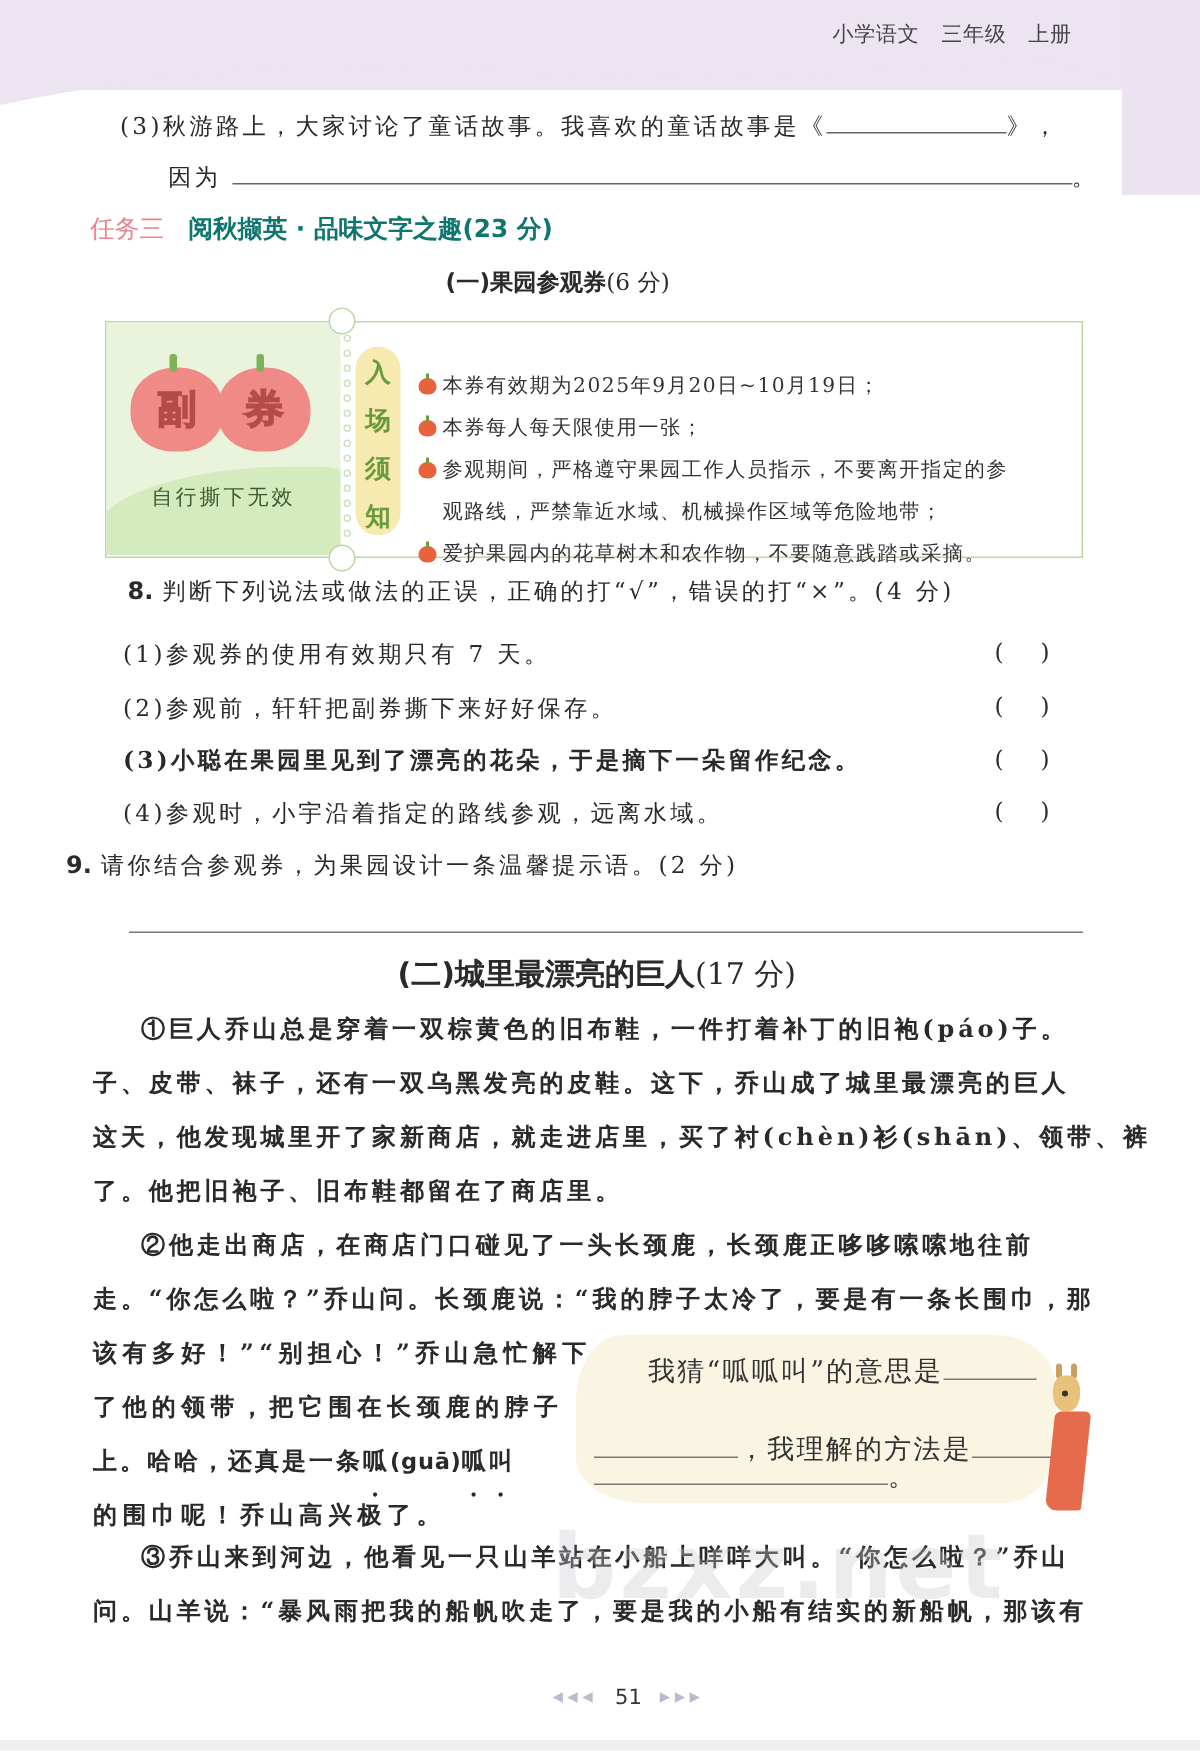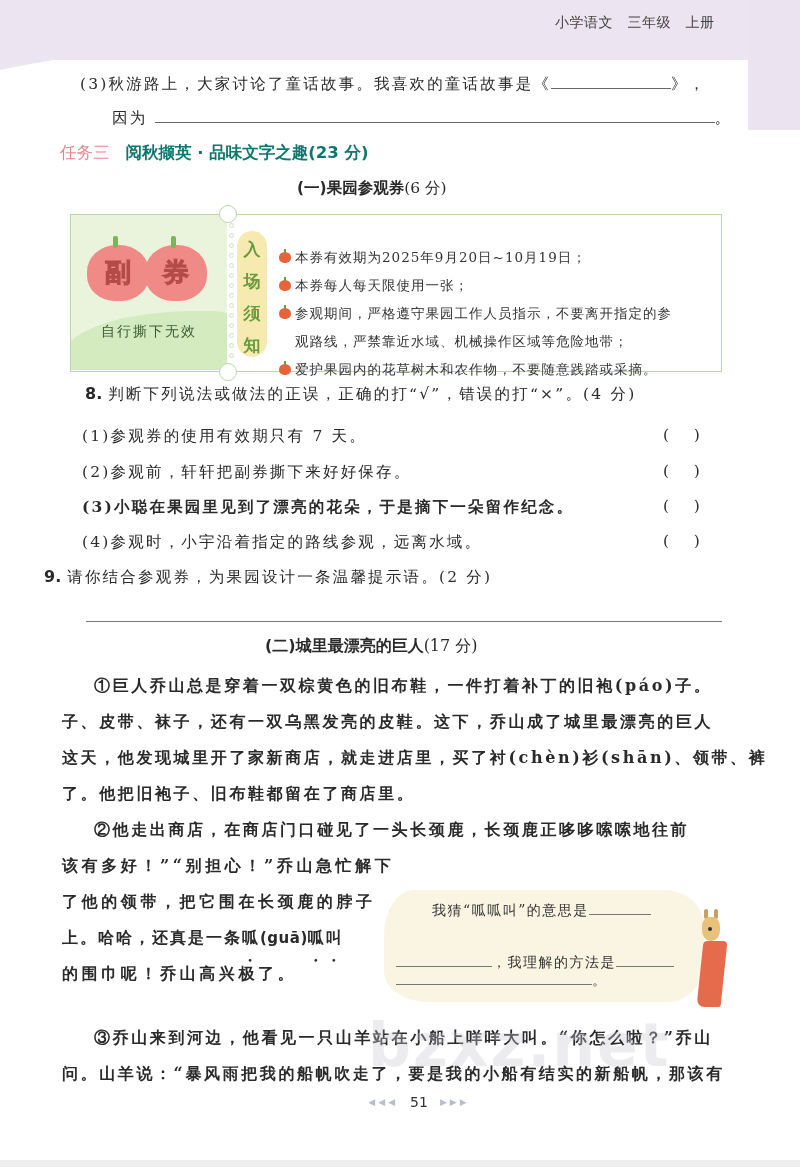--- a/index.html
+++ b/index.html
@@ -51,33 +51,33 @@
 
   .answer-line { position: absolute; left: 86px; top: 621px; width: 636px; height: 1px; background: #777; }
 
   .para { position: absolute; left: 62px; width: 670px; font-size: 16px; letter-spacing: 2.6px; line-height: 36px; }
   .para-line { white-space: nowrap; height: 36px; font-weight: bold; }
   .pinyin { font-family: "DejaVu Sans", sans-serif; letter-spacing: 0.5px; font-size: 15px; }
   .dotted { position: relative; }
   .dotted::after { content: "•"; position: absolute; left: 50%; transform: translateX(-50%); top: 14px; font-size: 8px; }
 
   .bubble { position: absolute; left: 384px; top: 890px; width: 320px; height: 112px; background: #faf5e3; border-radius: 30px 40px 35px 45px / 45px 35px 40px 30px; }
-  .bubble-text { position: absolute; font-size: 14px; letter-spacing: 1.5px; white-space: nowrap; color: #333; }
+  .bubble-text { position: absolute; font-size: 18px; letter-spacing: 1.5px; white-space: nowrap; color: #333; }
   .b-blank { display: inline-block; border-bottom: 1px solid #777; vertical-align: baseline; height: 12px; }
 
   .giraffe { position: absolute; left: 694px; top: 909px; width: 36px; height: 100px; }
   .g-head { position: absolute; left: 8px; top: 8px; width: 18px; height: 24px; background: #e8c27a; border-radius: 40% 40% 45% 45%; }
   .g-horn1, .g-horn2 { position: absolute; top: 0; width: 4px; height: 10px; background: #c9a060; border-radius: 2px; }
   .g-horn1 { left: 10px; } .g-horn2 { left: 20px; }
   .g-eye { position: absolute; left: 14px; top: 18px; width: 4px; height: 4px; background: #333; border-radius: 50%; }
   .g-scarf { position: absolute; left: 6px; top: 32px; width: 24px; height: 66px; background: #e66a4c; border-radius: 4px 4px 2px 8px; transform: skewX(-6deg); }
 
   .watermark { position: absolute; left: 368px; top: 1010px; font-family: "DejaVu Sans", sans-serif; font-weight: bold; font-size: 60px; color: rgba(200,200,205,0.35); letter-spacing: 2px; white-space: nowrap; }
 
-  .pager { position: absolute; left: 0; top: 1094px; width: 800px; text-align: center; font-family: "DejaVu Sans", sans-serif; font-size: 14px; color: #333; padding-left: 38px; }
+  .pager { position: absolute; left: 0; top: 1124px; width: 800px; text-align: center; font-family: "DejaVu Sans", sans-serif; font-size: 14px; color: #333; padding-left: 38px; }
   .pager .arr { color: #b8bcd0; font-size: 9px; letter-spacing: 3px; vertical-align: 2px; }
   .pager .num { margin: 0 12px; }
   .bottom-edge { position: absolute; left: 0; top: 1160px; width: 800px; height: 7px; background: #eeeeee; }
 </style>
 </head>
 <body>
 
 <div class="header-band"></div>
 <svg class="header-wave" viewBox="0 0 800 100" preserveAspectRatio="none">
   <path d="M0,40 C120,15 220,10 330,18 C440,26 520,20 620,14 C690,10 730,8 750,30 L750,100 L800,100 L800,0 L0,0 Z" fill="#ece4f0"></path>
@@ -155,33 +155,34 @@
 <div class="abs txt" style="left:82px; top:497px;font-weight:bold;">(3)小聪在果园里见到了漂亮的花朵，于是摘下一朵留作纪念。</div>
 <div class="paren" style="top:497px;">(     )</div>
 <div class="abs txt" style="left:82px; top:532px;">(4)参观时，小宇沿着指定的路线参观，远离水域。</div>
 <div class="paren" style="top:532px;">(     )</div>
 
 <div class="abs txt" style="left:44px; top:567px;">
   <span class="q-num">9.</span><span>请你结合参观券，为果园设计一条温馨提示语。(2 分)</span>
 </div>
 <div class="answer-line"></div>
 
-<div class="abs sub-head" style="left:265px; top:636px; font-size:16px;">
+<div class="abs sub-head" style="left:265px; top:636px; font-size:20px;">
   <span>(二)城里最漂亮的巨人</span><span class="pts">(17 分)</span>
 </div>
 
 <div class="para" style="top:668px;">
   <div class="para-line" style="padding-left:32px;">①巨人乔山总是穿着一双棕黄色的旧布鞋，一件打着补丁的旧袍(páo)子。</div>
   <div class="para-line">子、皮带、袜子，还有一双乌黑发亮的皮鞋。这下，乔山成了城里最漂亮的巨人</div>
   <div class="para-line">这天，他发现城里开了家新商店，就走进店里，买了衬(chèn)衫(shān)、领带、裤</div>
   <div class="para-line">了。他把旧袍子、旧布鞋都留在了商店里。</div>
 </div>
 
 <div class="para" style="top:812px;">
   <div class="para-line" style="padding-left:32px;">②他走出商店，在商店门口碰见了一头长颈鹿，长颈鹿正哆哆嗦嗦地往前</div>
+  <div class="para-line">走。“你怎么啦？”乔山问。长颈鹿说：“我的脖子太冷了，要是有一条长围巾，那</div>
   <div class="para-line" style="letter-spacing:3.6px;">该有多好！”“别担心！”乔山急忙解下</div>
   <div class="para-line" style="letter-spacing:3.6px;">了他的领带，把它围在长颈鹿的脖子</div>
   <div class="para-line" style="letter-spacing:2px;">
     <span>上。哈哈，还真是一条</span><span class="dotted">呱</span><span class="pinyin">(guā)</span><span class="dotted">呱</span><span class="dotted">叫</span>
   </div>
   <div class="para-line" style="letter-spacing:3.6px;">的围巾呢！乔山高兴极了。</div>
 </div>
 
 <div class="bubble"></div>
 <div class="bubble-text" style="left:432px; top:902px;">

